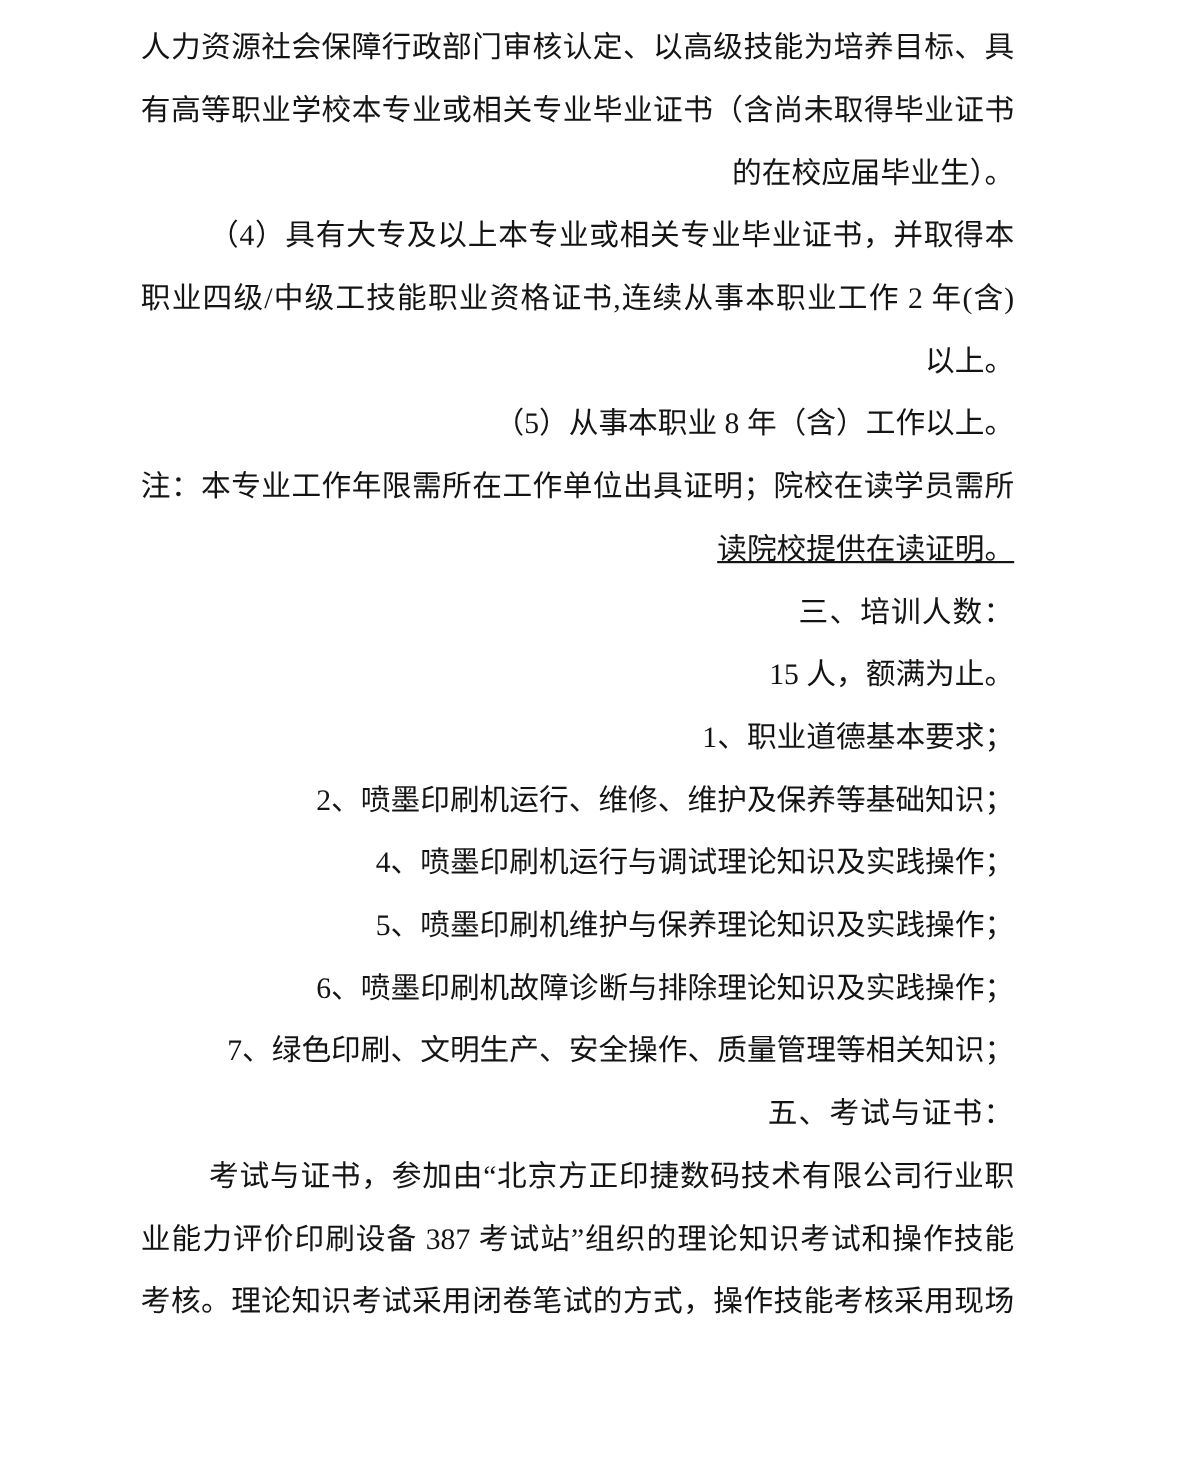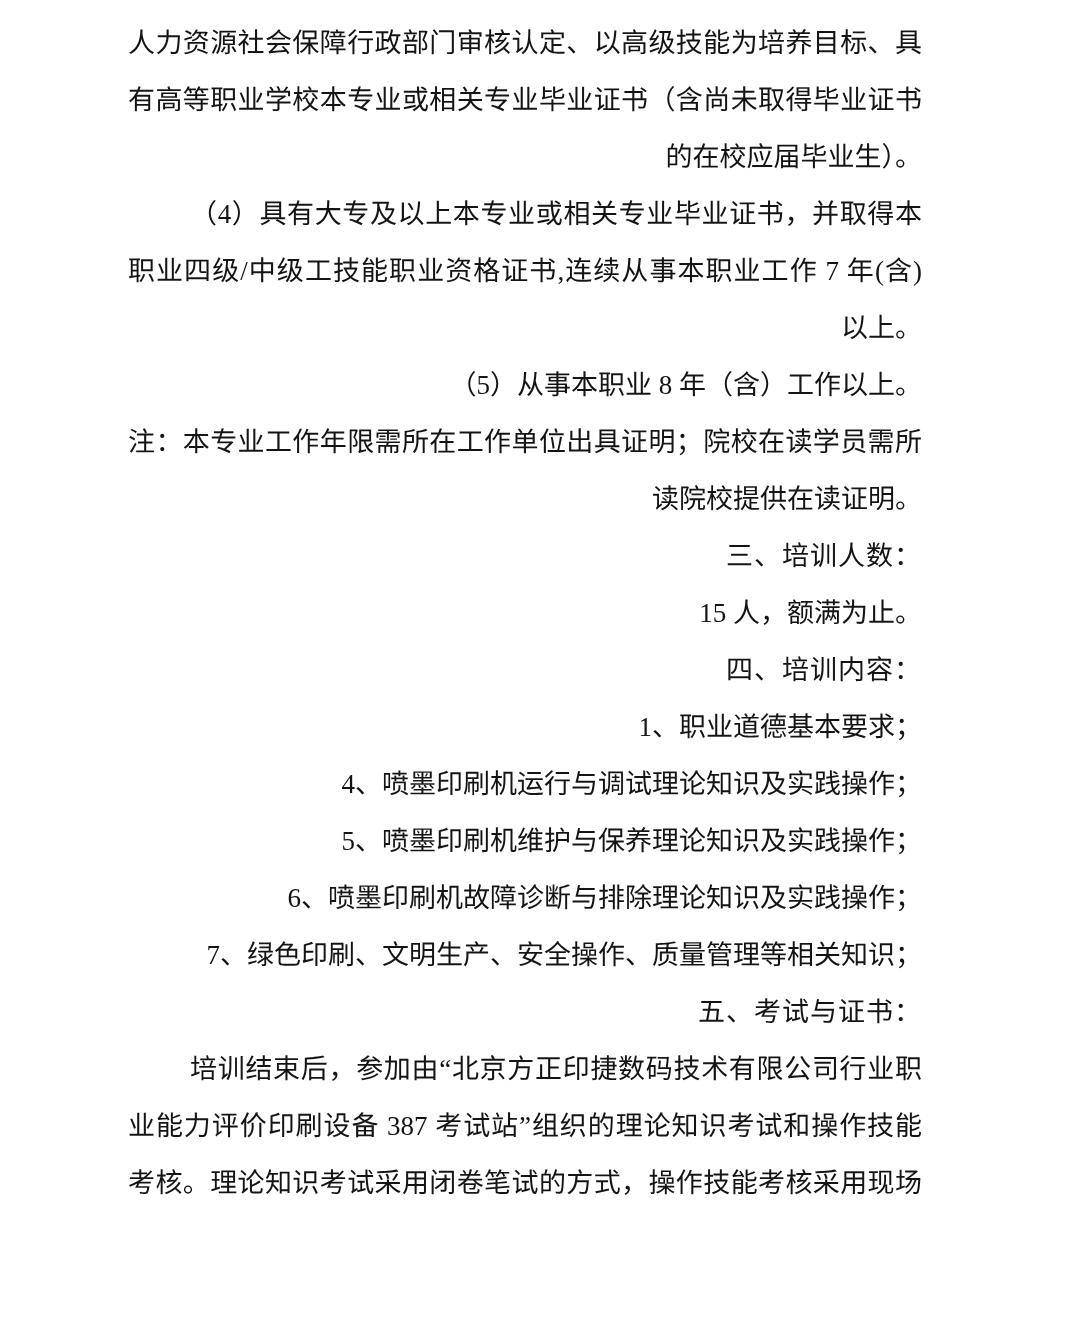--- a/index.html
+++ b/index.html
@@ -36,47 +36,48 @@
     text-align-last: justify;
     text-justify: inter-character;
   }
   
   .ind {
     padding-left: 62px;
   }
   
   .hang {
     padding-left: 58px;
+    text-decoration: underline;
   }
   
   .head {
     font-weight: 400;
     letter-spacing: 1px;
   }
 </style>
 </head>
 <body>
 
 <div class="page">
   <main class="content">
       <div class="ln  just">人力资源社会保障行政部门审核认定、以高级技能为培养目标、具</div>
       <div class="ln  just">有高等职业学校本专业或相关专业毕业证书（含尚未取得毕业证书</div>
       <div class="ln">的在校应届毕业生）。</div>
       <div class="ln ind just">（4）具有大专及以上本专业或相关专业毕业证书，并取得本</div>
-      <div class="ln  just">职业四级/中级工技能职业资格证书,连续从事本职业工作 7 年(含)</div>
+      <div class="ln  just">职业四级/中级工技能职业资格证书,连续从事本职业工作 2 年(含)</div>
       <div class="ln">以上。</div>
       <div class="ln ind">（5）从事本职业 8 年（含）工作以上。</div>
       <div class="ln  just">注：本专业工作年限需所在工作单位出具证明；院校在读学员需所</div>
       <div class="ln hang">读院校提供在读证明。</div>
       <div class="ln head">三、培训人数：</div>
       <div class="ln ind">15 人，额满为止。</div>
-      <div class="ln head">四、培训内容：</div>
       <div class="ln ind">1、职业道德基本要求；</div>
+      <div class="ln ind">2、喷墨印刷机运行、维修、维护及保养等基础知识；</div>
       <div class="ln ind">4、喷墨印刷机运行与调试理论知识及实践操作；</div>
       <div class="ln ind">5、喷墨印刷机维护与保养理论知识及实践操作；</div>
       <div class="ln ind">6、喷墨印刷机故障诊断与排除理论知识及实践操作；</div>
       <div class="ln ind">7、绿色印刷、文明生产、安全操作、质量管理等相关知识；</div>
       <div class="ln head">五、考试与证书：</div>
-      <div class="ln ind just">培训结束后，参加由“北京方正印捷数码技术有限公司行业职</div>
+      <div class="ln ind just">考试与证书，参加由“北京方正印捷数码技术有限公司行业职</div>
       <div class="ln  just">业能力评价印刷设备 387 考试站”组织的理论知识考试和操作技能</div>
       <div class="ln  just">考核。理论知识考试采用闭卷笔试的方式，操作技能考核采用现场</div>
     </main>
 </div>
 
 </body></html>

